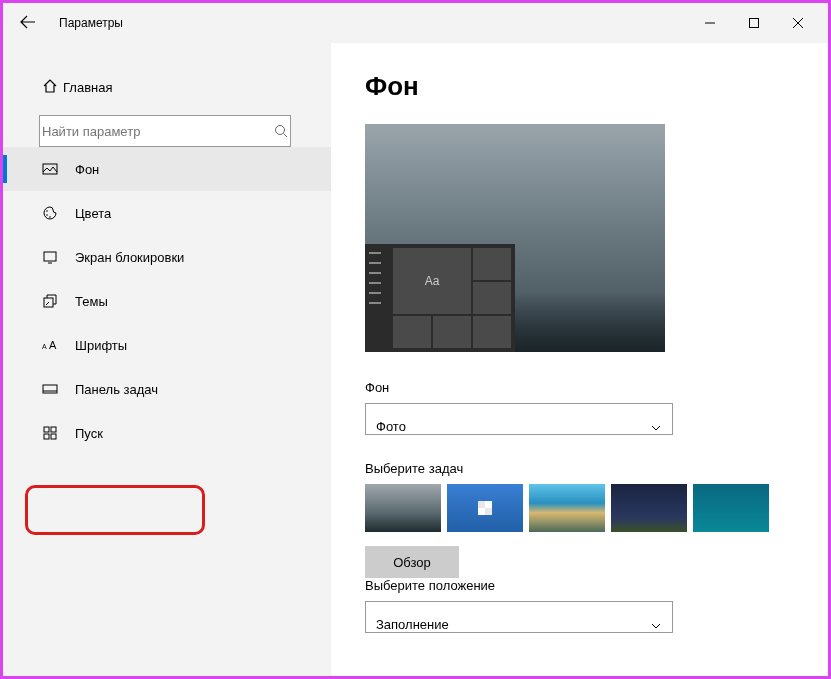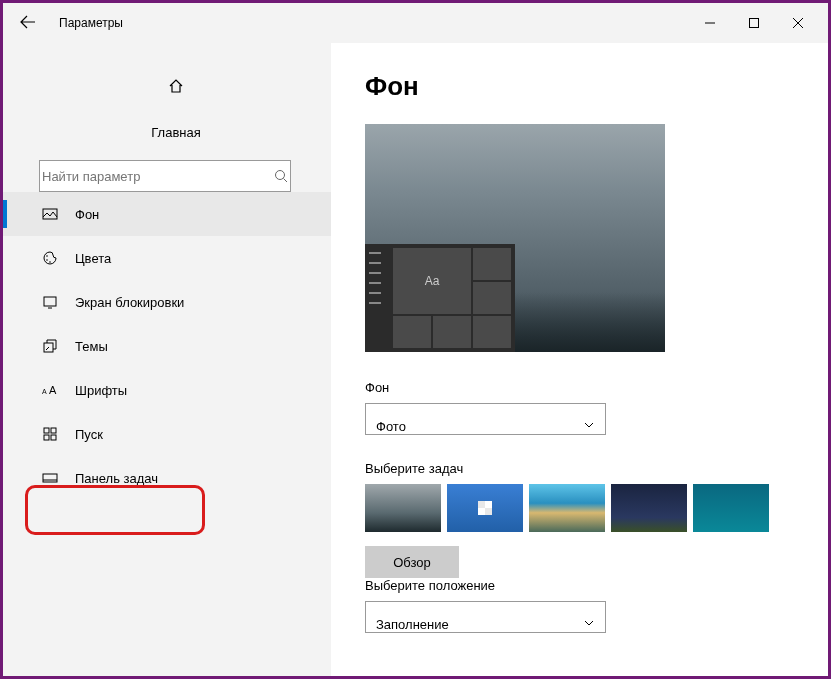--- a/index.html
+++ b/index.html
@@ -1,47 +1,47 @@
 <!DOCTYPE html>
 <html><head>
 <meta charset="utf-8">
 <style>
 * { box-sizing: border-box; margin: 0; padding: 0; font-family: 'Segoe UI', sans-serif; }
 body { background: #fff; }
-.window { width: 831px; height: 679px; border: 3px solid #701a75; background: #fff; position: relative; overflow: hidden; }
+.window { width: 831px; height: 679px; border: 3px solid #d946ef; background: #fff; position: relative; overflow: hidden; }
 .titlebar { height: 40px; display: flex; align-items: center; justify-content: space-between; padding: 0 8px 0 16px; background: #f3f3f3; }
 .titlebar-left { display: flex; align-items: center; gap: 20px; }
 .back-btn { width: 20px; height: 20px; cursor: pointer; }
 .title { font-size: 12px; color: #000; }
 .win-controls { display: flex; gap: 0; }
 .win-btn { width: 44px; height: 30px; display: flex; align-items: center; justify-content: center; cursor: pointer; }
 .content { display: flex; height: calc(100% - 40px); }
 .sidebar { width: 328px; background: #f3f3f3; padding: 26px 0 0 0; overflow-y: auto; }
-.home-row { display: flex; align-items: center; gap: 30px; padding: 8px 20px 8px 38px; margin-bottom: 12px; cursor: pointer; flex-direction: column; }
+.home-row { display: flex; align-items: flex-end; gap: 4px; padding: 8px 20px 8px 38px; margin-bottom: 12px; cursor: pointer; }
 .home-row span { font-size: 13px; }
 .search-box { margin: 0 20px 0 36px; width: 252px; height: 32px; border: 1px solid #999; background: #fff; display: flex; align-items: center; padding: 0 2px; justify-content: space-between; }
 .search-box input { border: none; outline: none; font-size: 13px; width: 200px; background: transparent; }
 .category { font-size: 13px; font-weight: 600; padding: 22px 20px 16px 38px; }
 .nav-item { display: flex; align-items: center; gap: 16px; padding: 13px 20px 13px 38px; cursor: pointer; font-size: 13px; position: relative; }
 .nav-item.active::before { content: ''; position: absolute; left: 0; top: 8px; bottom: 8px; width: 4px; background: #0078d4; }
 .nav-item.active { background: #e8e8e8; }
 .nav-icon { width: 18px; height: 18px; display: flex; align-items: center; justify-content: center; }
 .highlight-box { position: absolute; border: 3px solid #d91c1c; border-radius: 10px; pointer-events: none; }
 .main { flex: 1; padding: 28px 40px 0 34px; overflow-y: auto; }
 .page-title { font-size: 26px; font-weight: 600; margin-bottom: 22px; }
 .preview { width: 300px; height: 228px; background: linear-gradient(180deg, #9aa5ab 0%, #7a8890 30%, #3a4850 100%); position: relative; margin-bottom: 28px; }
 .preview-trees { position: absolute; bottom: 0; left: 0; right: 0; height: 60px; background: linear-gradient(0deg, #1a2428 0%, transparent 100%); }
 .preview-start { position: absolute; left: 0; bottom: 0; width: 150px; height: 108px; background: #2b2b2b; display: flex; }
 .preview-start-left { width: 24px; border-right: 0; padding: 8px 4px; display: flex; flex-direction: column; gap: 8px; }
 .preview-start-left div { height: 2px; background: #888; width: 12px; }
 .preview-tiles { flex: 1; display: grid; grid-template-columns: 1fr 1fr 1fr; grid-template-rows: 1fr 1fr 1fr; gap: 2px; padding: 4px; }
 .preview-tile { background: #4a4a4a; }
 .preview-tile.big { grid-column: span 2; grid-row: span 2; display: flex; align-items: center; justify-content: center; color: #ccc; font-size: 12px; }
 .section-label { font-size: 13px; margin-bottom: 8px; }
-.dropdown { width: 241px; height: 32px; border: 1px solid #999; display: flex; align-items: flex-start; justify-content: space-between; padding: 15px 10px; font-size: 13px; margin-bottom: 26px; cursor: pointer; }
+.dropdown { width: 308px; height: 32px; border: 1px solid #999; display: flex; align-items: flex-end; justify-content: space-between; padding: 0 10px; font-size: 13px; margin-bottom: 26px; cursor: pointer; }
 .thumbs { display: flex; gap: 6px; margin-bottom: 14px; }
 .thumb { width: 76px; height: 48px; cursor: pointer; }
 .t1 { background: linear-gradient(180deg, #a0a8ac 0%, #5a6a70 60%, #1e2a2e 100%); }
 .t2 { background: linear-gradient(180deg, #3a7fd4 0%, #2260a8 100%); position: relative; }
 .t2::after { content:''; position:absolute; top:50%; left:50%; width:14px; height:14px; transform:translate(-50%,-50%); background: conic-gradient(#fff 0 90deg, #e8e8e8 90deg 180deg, #fff 180deg 270deg, #e8e8e8 270deg); }
 .t3 { background: linear-gradient(180deg, #5ec4e8 0%, #2a90c0 40%, #d8b870 60%, #4a6a5a 100%); }
 .t4 { background: linear-gradient(180deg, #1a2440 0%, #2a3860 70%, #3a5028 100%); }
 .t5 { background: linear-gradient(180deg, #0a6880 0%, #0a8898 100%); }
 .browse-btn { width: 94px; height: 32px; background: #ccc; border: none; font-size: 13px; cursor: pointer; }
 svg { display: block; }
@@ -146,40 +146,40 @@
       <div class="nav-item">
         <span class="nav-icon">
             <svg width="16" height="14" viewBox="0 0 16 14">
               <text x="0" y="11" font-size="7" fill="#000">A</text>
               <text x="7" y="11" font-size="11" fill="#000">A</text>
             </svg>
           </span>
         <span>Шрифты</span>
       </div>
 
+      <div class="nav-item" style="position:relative">
+        <span class="nav-icon">
+            <svg width="16" height="16" viewBox="0 0 16 16">
+              <rect x="1" y="4" width="14" height="8" stroke="#000" fill="none"></rect>
+              <line x1="1" y1="10" x2="15" y2="10" stroke="#000"></line>
+            </svg>
+          </span>
+        <span>Панель задач</span>
+      </div>
+
       <div class="nav-item">
         <span class="nav-icon">
             <svg width="16" height="16" viewBox="0 0 16 16">
               <rect x="2" y="2" width="5" height="5" fill="none" stroke="#000"></rect>
               <rect x="9" y="2" width="5" height="5" fill="none" stroke="#000"></rect>
               <rect x="2" y="9" width="5" height="5" fill="none" stroke="#000"></rect>
               <rect x="9" y="9" width="5" height="5" fill="none" stroke="#000"></rect>
             </svg>
           </span>
         <span>Пуск</span>
-      </div>
-
-      <div class="nav-item" style="position:relative">
-        <span class="nav-icon">
-            <svg width="16" height="16" viewBox="0 0 16 16">
-              <rect x="1" y="4" width="14" height="8" stroke="#000" fill="none"></rect>
-              <line x1="1" y1="10" x2="15" y2="10" stroke="#000"></line>
-            </svg>
-          </span>
-        <span>Панель задач</span>
       </div>
 
       <div class="highlight-box" style="left:22px; top:482px; width:180px; height:50px;"></div>
     </div>
 
     <div class="main">
       <h1 class="page-title">Фон</h1>
 
       <div class="preview">
         <div class="preview-trees"></div>

